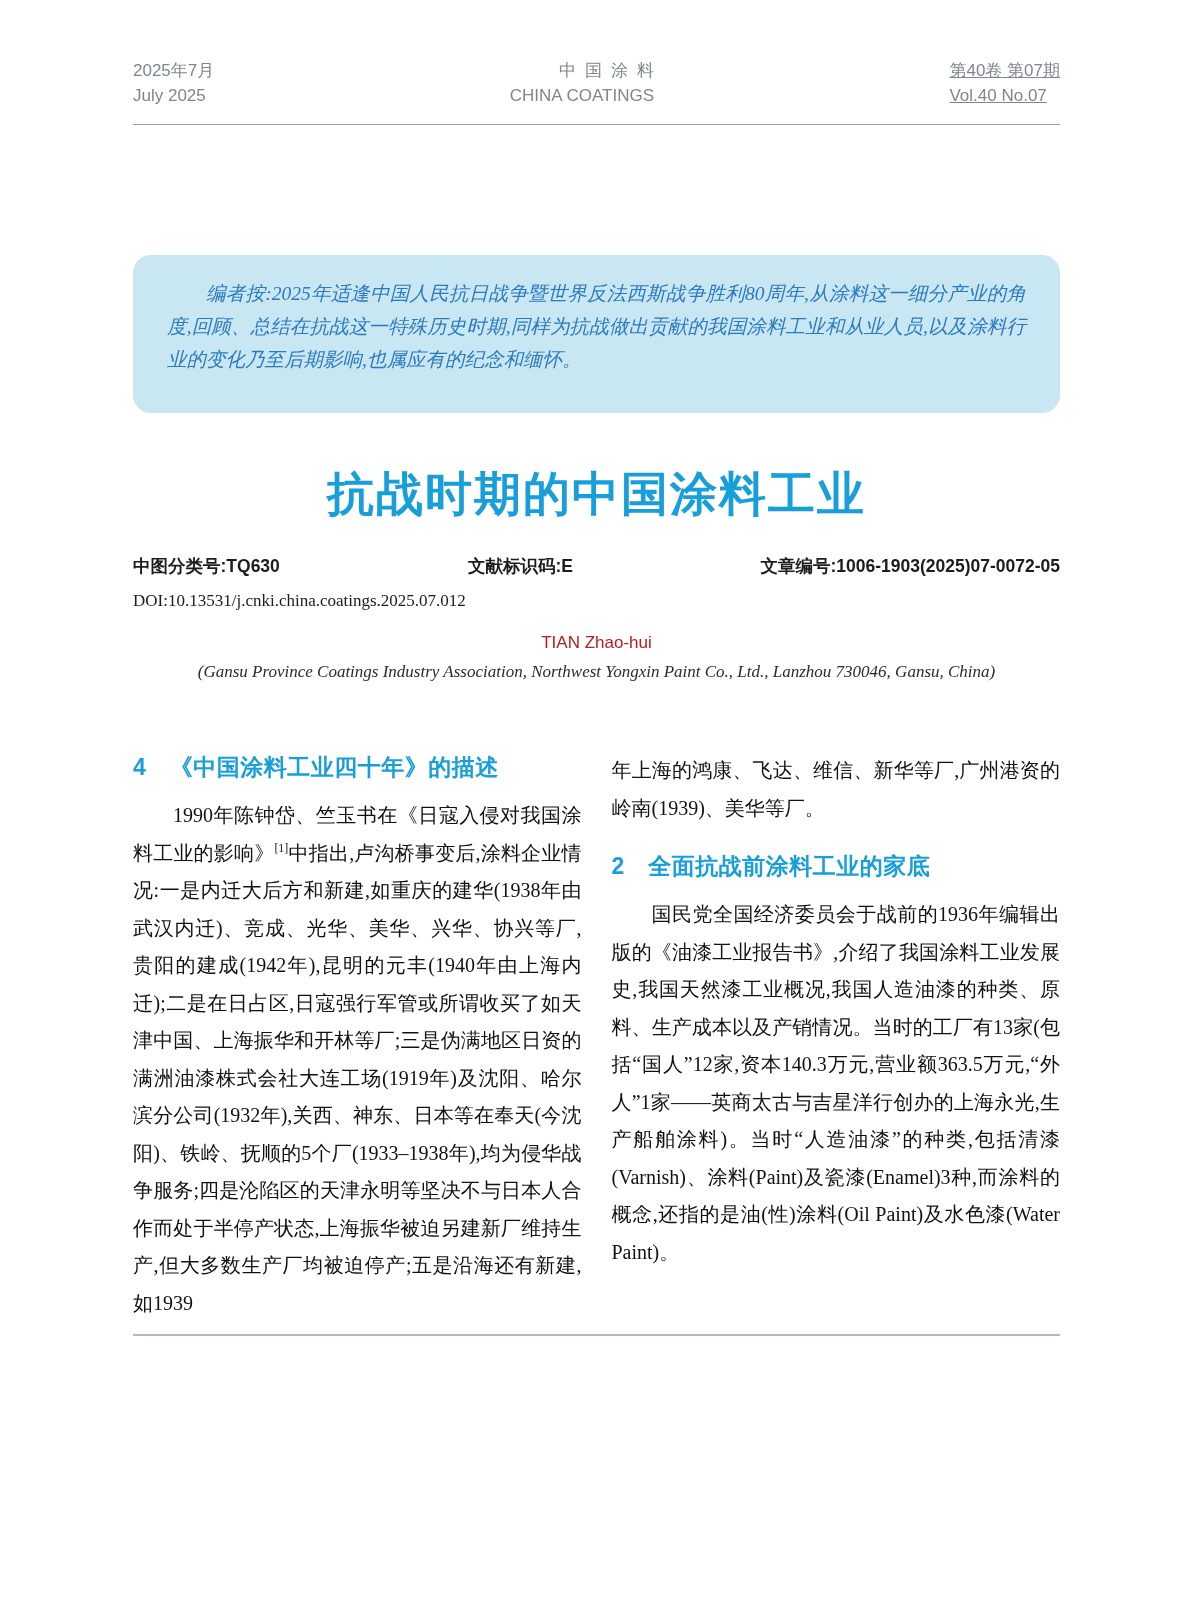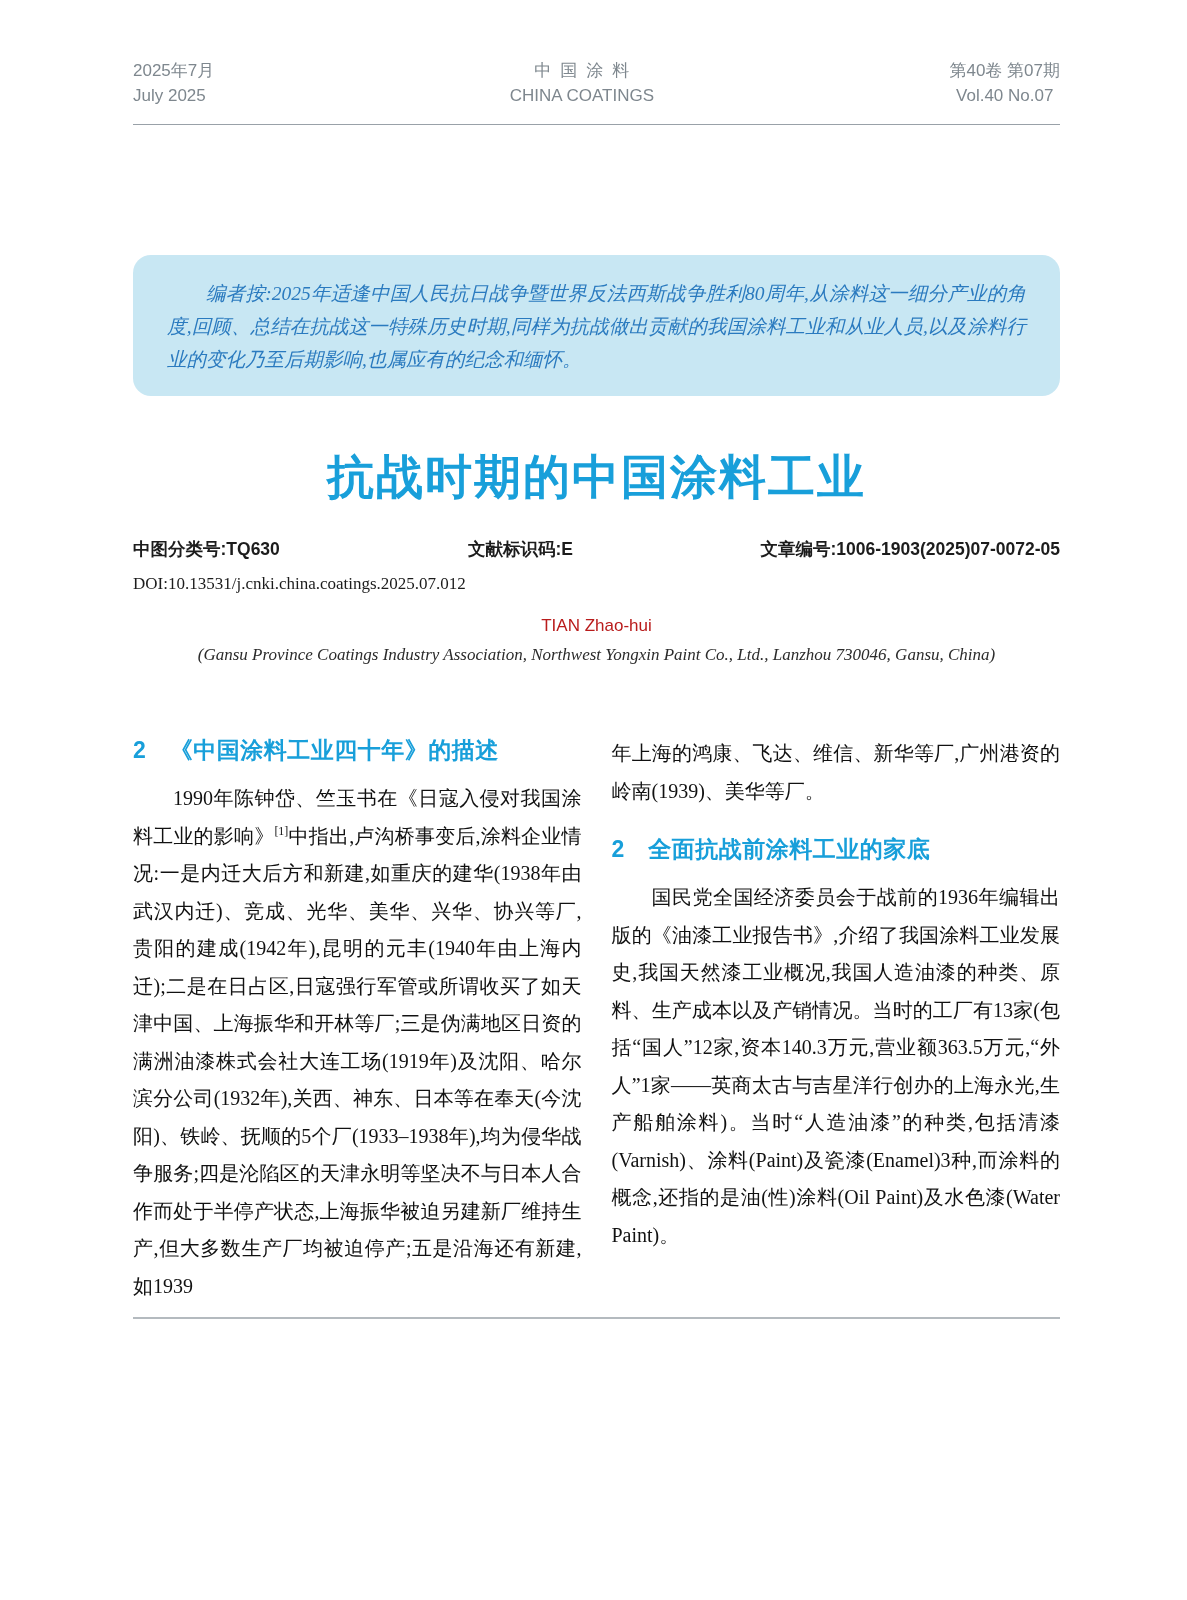--- a/index.html
+++ b/index.html
@@ -19,34 +19,34 @@
   
   .jheader {
     display: flex;
     justify-content: space-between;
     align-items: flex-start;
     padding-top: 58px;
     color: #7e878e;
     font-size: 17px;
     line-height: 25px;
   }
-  .jheader .hdr-center { text-align: center; }
-  .jheader .hdr-right { text-align: center; }
+  .jheader .hdr-center { text-align: right; }
+  .jheader .hdr-right { text-align: left; text-decoration: underline; }
   .hdr-cn-journal { letter-spacing: 9px; margin-right: -9px; }
   .hdr-rule {
     margin-top: 16px;
     border-bottom: 1.5px solid #99a1a8;
   }
 
   
   .editor-note {
     margin-top: 130px;
     background: #c8e7f3;
     border-radius: 18px;
-    padding: 22px 34px 20px 34px;
+    padding: 22px 34px 37px 34px;
   }
   .editor-note p {
     font-family: "Liberation Serif", "DejaVu Serif", serif;
     font-style: italic;
     color: #2a7abf;
     font-size: 19.5px;
     line-height: 33px;
     text-indent: 2em;
     text-align: justify;
   }
@@ -182,21 +182,21 @@
       <span class="m2">文献标识码:E</span>
       <span class="m3">文章编号:1006-1903(2025)07-0072-05</span>
     </div>
     <div class="doi">DOI:10.13531/j.cnki.china.coatings.2025.07.012</div>
 
     <div class="author-en">TIAN Zhao-hui</div>
     <div class="affil-en">(Gansu Province Coatings Industry Association, Northwest Yongxin Paint Co., Ltd., Lanzhou 730046, Gansu, China)</div>
 
     <main class="columns">
       <div class="col">
-        <h2>2　《中国涂料工业四十年》的描述</h2>
+        <h2>4　《中国涂料工业四十年》的描述</h2>
         <p class="indent"><span>1990年陈钟岱、竺玉书在《日寇入侵对我国涂料工业的影响》</span><sup>[1]</sup><span>中指出,卢沟桥事变后,涂料企业情况:一是内迁大后方和新建,如重庆的建华(1938年由武汉内迁)、竞成、光华、美华、兴华、协兴等厂,贵阳的建成(1942年),昆明的元丰(1940年由上海内迁);二是在日占区,日寇强行军管或所谓收买了如天津中国、上海振华和开林等厂;三是伪满地区日资的满洲油漆株式会社大连工场(1919年)及沈阳、哈尔滨分公司(1932年),关西、神东、日本等在奉天(今沈阳)、铁岭、抚顺的5个厂(1933–1938年),均为侵华战争服务;四是沦陷区的天津永明等坚决不与日本人合作而处于半停产状态,上海振华被迫另建新厂维持生产,但大多数生产厂均被迫停产;五是沿海还有新建,如1939</span></p>
       </div>
       <div class="col">
         <p>年上海的鸿康、飞达、维信、新华等厂,广州港资的岭南(1939)、美华等厂。</p>
         <h2 class="sec2">2　全面抗战前涂料工业的家底</h2>
         <p class="indent">国民党全国经济委员会于战前的1936年编辑出版的《油漆工业报告书》,介绍了我国涂料工业发展史,我国天然漆工业概况,我国人造油漆的种类、原料、生产成本以及产销情况。当时的工厂有13家(包括“国人”12家,资本140.3万元,营业额363.5万元,“外人”1家——英商太古与吉星洋行创办的上海永光,生产船舶涂料)。当时“人造油漆”的种类,包括清漆(Varnish)、涂料(Paint)及瓷漆(Enamel)3种,而涂料的概念,还指的是油(性)涂料(Oil Paint)及水色漆(Water Paint)。</p>
       </div>
     </main>
 
     <div class="footnote-rule"></div>

